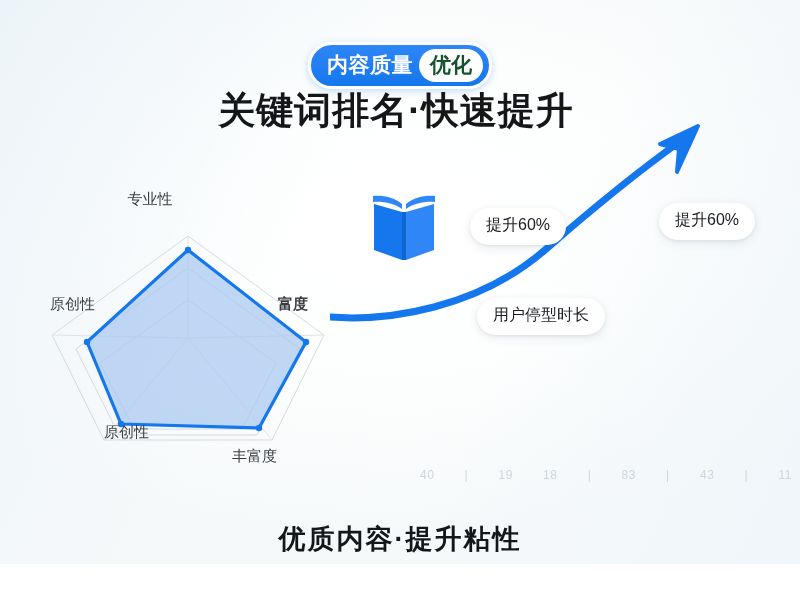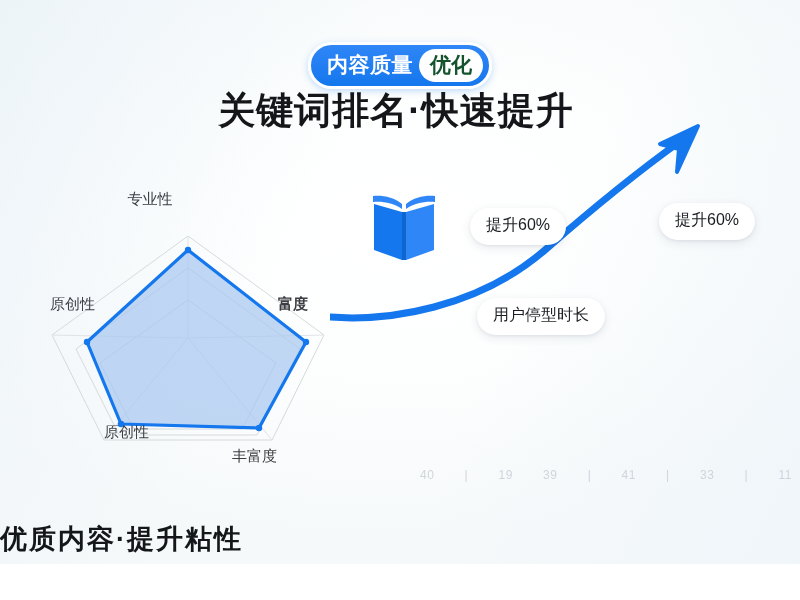--- a/index.html
+++ b/index.html
@@ -79,20 +79,21 @@
     color: #14161a;
     letter-spacing: 1px;
   }
 
   
   #caption {
     position: absolute;
     left: 0;
     right: 0;
     top: 521px;
+    text-align: center;
     font-size: 27px;
     font-weight: 800;
     color: #14161a;
     letter-spacing: 2px;
   }
 
   
   #radar-wrap {
     position: absolute;
     left: 38px;
@@ -235,23 +236,23 @@
   </svg>
 
   <div class="pill" id="pill-up-l">提升60%</div>
   <div class="pill" id="pill-up-r">提升60%</div>
   <div class="pill" id="pill-stay">用户停型时长</div>
 
   <div id="ticks">
     <span class="tk">40</span>
     <span class="tk">|</span>
     <span class="tk">19</span>
-    <span class="tk">39</span>
-    <span class="tk">|</span>
-    <span class="tk">41</span>
-    <span class="tk">|</span>
-    <span class="tk">33</span>
+    <span class="tk">18</span>
+    <span class="tk">|</span>
+    <span class="tk">83</span>
+    <span class="tk">|</span>
+    <span class="tk">43</span>
     <span class="tk">|</span>
     <span class="tk">11</span>
   </div>
 
   <div id="caption">优质内容·提升粘性</div>
 </div>
 
 </body></html>

